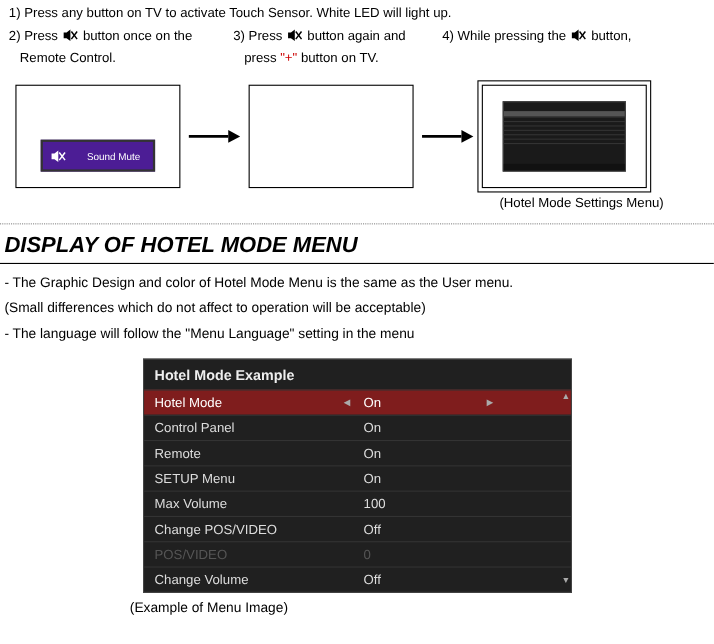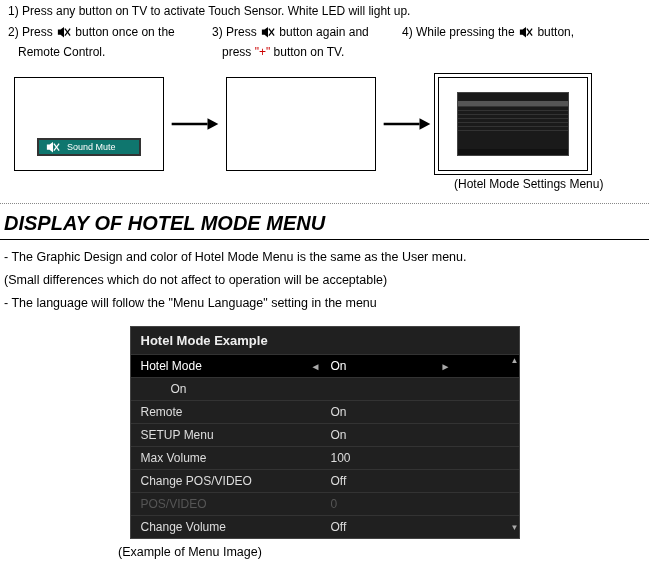--- a/index.html
+++ b/index.html
@@ -58,27 +58,27 @@
     right: -5px;
     bottom: -5px;
     border: 1px solid #000;
     pointer-events: none;
   }
   .sound-mute-banner {
     position: absolute;
     left: 22px;
     right: 22px;
     bottom: 14px;
-    height: 18px;
-    background: #0f766e;
+    height: 29px;
+    background: #4c1d95;
     color: #fff;
     font-size: 9px;
     display: flex;
     align-items: center;
-    gap: 6px;
+    gap: 18px;
     padding: 0 6px;
     border: 2px solid #333;
   }
   .sound-mute-banner .lbl { flex: 1; text-align: left; }
   .arrow {
     width: 50px;
     height: 20px;
     display: flex;
     align-items: center;
   }
@@ -167,21 +167,21 @@
   .ml-row {
     display: flex;
     padding: 4px 10px;
     border-top: 1px solid #333;
     align-items: center;
   }
   .ml-row .k { flex: 0 0 160px; }
   .ml-row .arrs { width: 30px; text-align: center; color: #aaa; font-size: 10px; }
   .ml-row .v { width: 100px; text-align: left; }
   .ml-row.sel {
-    background: #000000;
+    background: #7f1d1d;
     color: #fff;
   }
   .ml-row.dim { color: #555; }
   .ml-scroll {
     position: absolute;
     right: 2px;
     top: 30px;
     bottom: 6px;
     width: 6px;
   }
@@ -306,20 +306,21 @@
   <div class="menu-large">
     <div class="ml-title">Hotel Mode Example</div>
     <div id="menu-rows">
         <div class="ml-row sel">
           <span class="k">Hotel Mode</span>
           <span class="arrs">◄</span>
           <span class="v">On</span>
           <span class="arrs">►</span>
         </div>
         <div class="ml-row">
+          <span class="k">Control Panel</span>
           <span class="arrs"></span>
           <span class="v">On</span>
           <span class="arrs"></span>
         </div>
         <div class="ml-row">
           <span class="k">Remote</span>
           <span class="arrs"></span>
           <span class="v">On</span>
           <span class="arrs"></span>
         </div>

